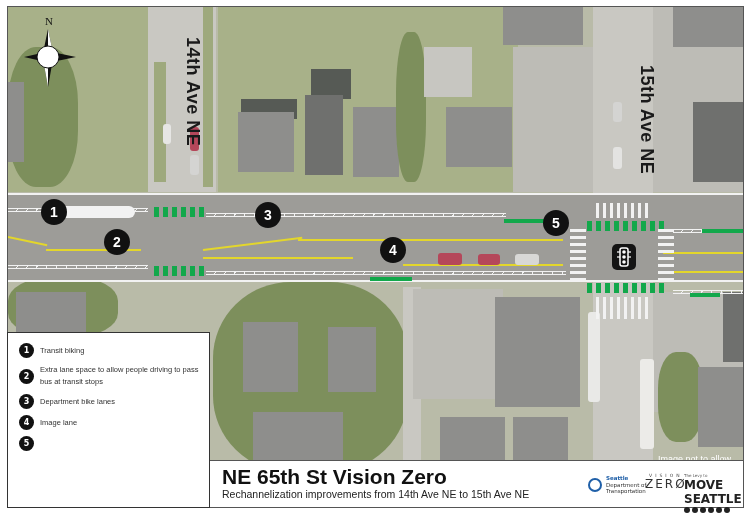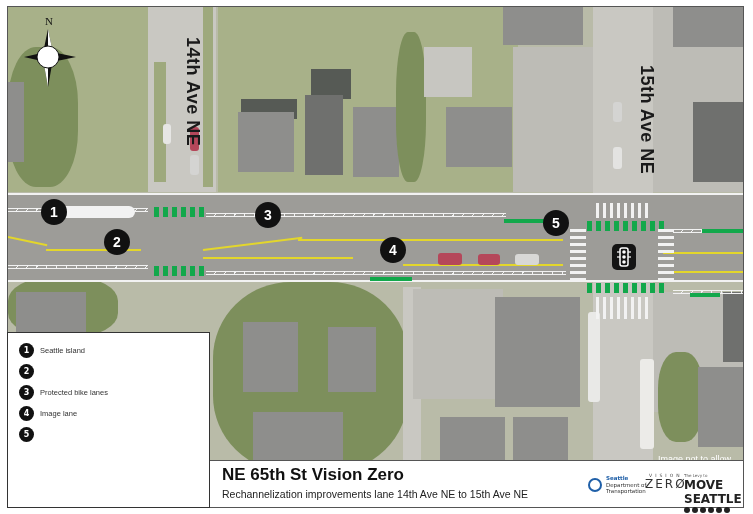--- a/index.html
+++ b/index.html
@@ -64,21 +64,21 @@
   .legend-num {
     flex: 0 0 15px; width: 15px; height: 15px; border-radius: 50%; background: #111; color: #fff;
     font-size: 8px; font-weight: bold; display: flex; align-items: center; justify-content: center;
   }
   .legend-text { font-size: 7.5px; color: #333; line-height: 12px; font-family: "Liberation Sans", sans-serif; }
 
   .title-bar {
     position: absolute; left: 210px; top: 460px; width: 534px; height: 48px; background: #fff;
     border-top: 1px solid #555; border-right: 1px solid #555; border-bottom: 1px solid #555;
   }
-  .title-main { position: absolute; left: 12px; top: 4px; font-size: 17px; font-weight: bold; color: #111; font-family: "Liberation Sans", sans-serif; }
+  .title-main { position: absolute; left: 12px; top: 4px; font-size: 21px; font-weight: bold; color: #111; font-family: "Liberation Sans", sans-serif; }
   .title-sub { position: absolute; left: 12px; top: 27px; font-size: 10.5px; color: #222; font-family: "Liberation Sans", sans-serif; }
 
   .scale-note { position: absolute; right: 12px; top: 447px; font-size: 9px; color: #fff; font-family: "Liberation Sans", sans-serif; }
 
   .logo-sdot { position: absolute; left: 378px; top: 14px; display: flex; align-items: center; gap: 4px; }
   .sdot-mark { width: 14px; height: 14px; border-radius: 50%; border: 2px solid #1f5fa8; }
   .sdot-text { font-size: 5.5px; line-height: 6.5px; color: #333; }
   .sdot-text b { color: #1f5fa8; }
   .logo-vz { position: absolute; left: 457px; top: 12px; text-align: center; }
   .vz-small { font-size: 4.5px; letter-spacing: 3px; color: #444; }
@@ -248,41 +248,42 @@
       <line x1="11" y1="10" x2="14" y2="10" stroke="#fff" stroke-width="1.2"></line>
     </svg>
   </div>
 
   <div class="scale-note">Image not to allow</div>
 </div>
 
 <div class="legend">
   <div class="legend-item">
     <span class="legend-num">1</span>
-    <span class="legend-text">Seattle island</span>
+    <span class="legend-text">Transit biking</span>
   </div>
   <div class="legend-item">
     <span class="legend-num">2</span>
+    <span class="legend-text">Extra lane space to allow people driving to pass bus at transit stops</span>
   </div>
   <div class="legend-item">
     <span class="legend-num">3</span>
-    <span class="legend-text">Protected bike lanes</span>
+    <span class="legend-text">Department bike lanes</span>
   </div>
   <div class="legend-item">
     <span class="legend-num">4</span>
     <span class="legend-text">Image lane</span>
   </div>
   <div class="legend-item">
     <span class="legend-num">5</span>
   </div>
 </div>
 
 <div class="title-bar">
   <div class="title-main">NE 65th St Vision Zero</div>
-  <div class="title-sub">Rechannelization improvements lane 14th Ave NE to 15th Ave NE</div>
+  <div class="title-sub">Rechannelization improvements from 14th Ave NE to 15th Ave NE</div>
 
   <div class="logo-sdot">
     <span class="sdot-mark"></span>
     <div class="sdot-text">
       <b>Seattle</b><br>
       <span>Department of</span><br>
       <span>Transportation</span>
     </div>
   </div>
   <div class="logo-vz" style="left:435px;">

